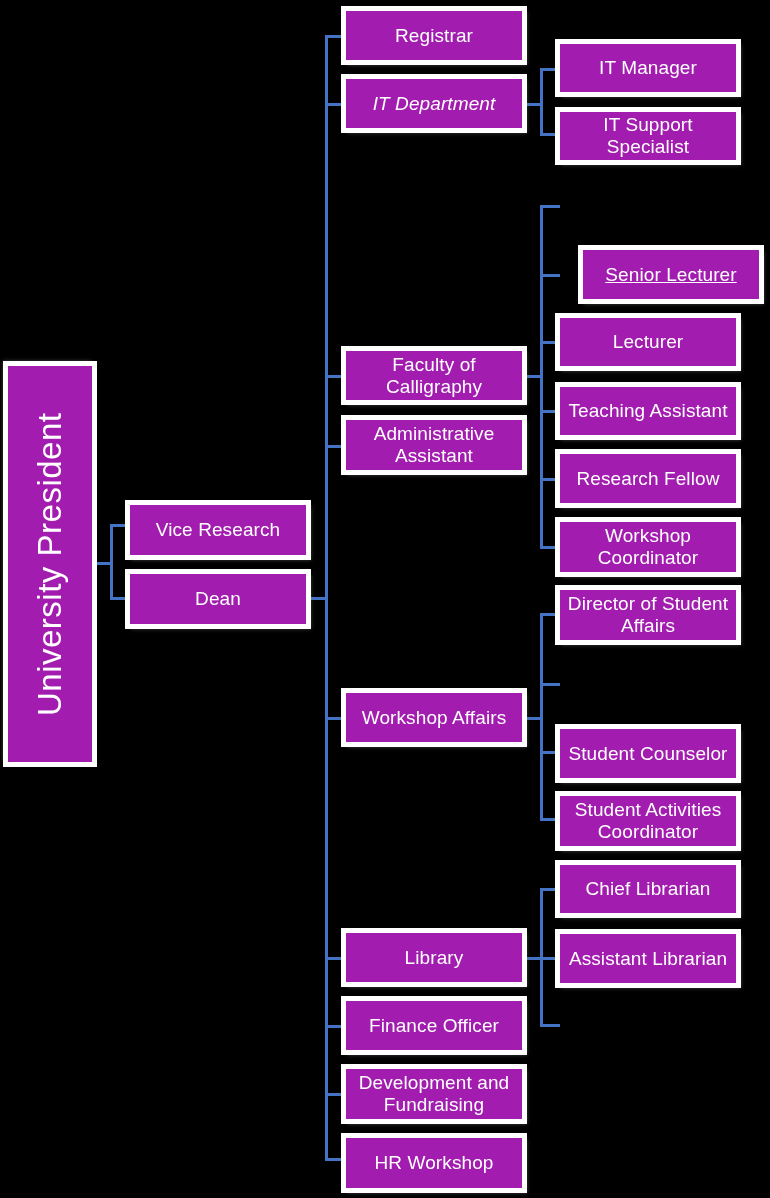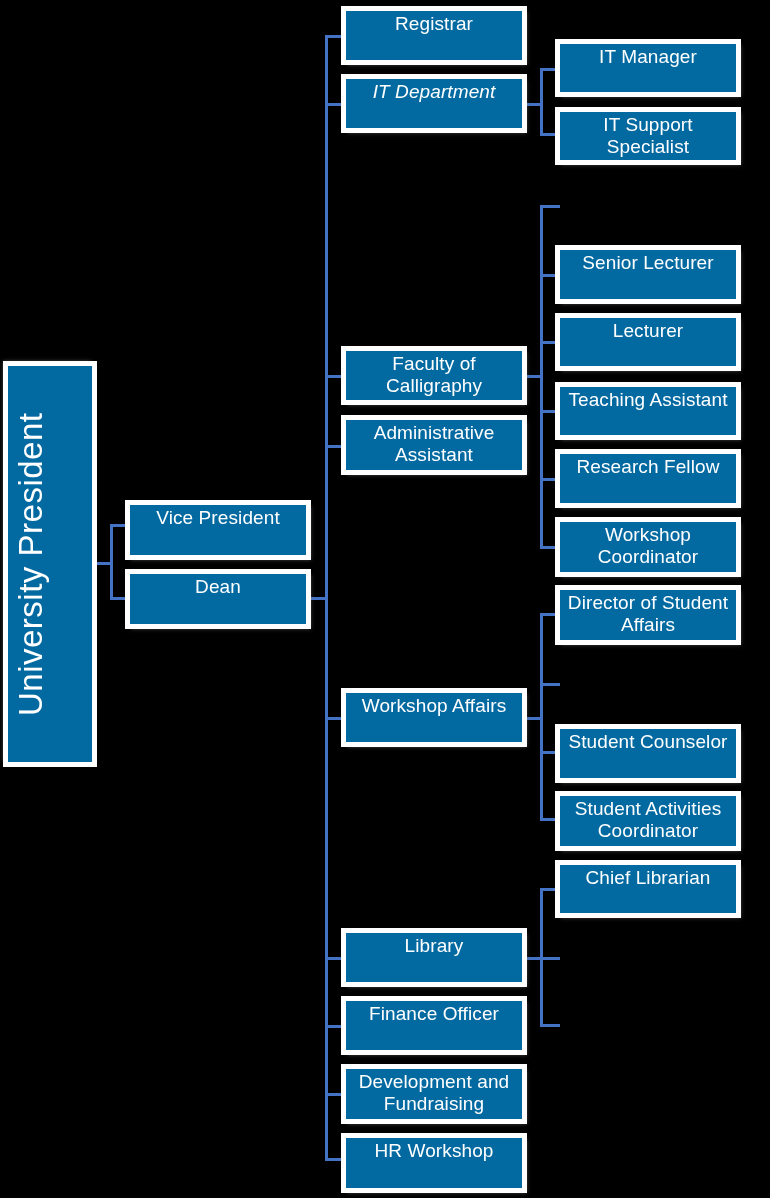--- a/index.html
+++ b/index.html
@@ -16,25 +16,26 @@
     width: 770px;
     height: 1198px;
     background: #000000;
     overflow: hidden;
   }
 
   
   .node {
     position: absolute;
     box-sizing: border-box;
-    background: #0369a1;
+    background: #a21caf;
     border: 2px solid #FFFFFF;
     outline: 3px solid #FFFFFF;
     box-shadow: 3px 3px 4px rgba(120,120,120,0.55);
     display: flex;
+    align-items: center;
     justify-content: center;
     text-align: center;
     color: #FFFFFF;
     font-family: "Liberation Sans", sans-serif;
     font-weight: 400;
     font-size: 19px;
     line-height: 1.15;
     padding: 2px 6px;
     letter-spacing: 0.1px;
   }
@@ -112,21 +113,21 @@
   <div class="conn v" style="left:540px; top:888px; height:138px;"></div>
   <div class="conn h" style="left:540px; top:888px; width:20px;"></div>
   <div class="conn h" style="left:540px; top:957px; width:20px;"></div>
   <div class="conn h" style="left:540px; top:1024px; width:20px;"></div>
 
   <div class="node root" style="left:6px; top:364px; width:88px; height:400px;">
     <span>University President</span>
   </div>
 
   <div class="node" style="left:128px; top:503px; width:180px; height:54px;">
-    <span>Vice President</span>
+    <span>Vice Research</span>
   </div>
   <div class="node" style="left:128px; top:572px; width:180px; height:54px;">
     <span>Dean</span>
   </div>
 
   <div class="node" style="left:344px; top:9px; width:180px; height:53px;">
     <span>Registrar</span>
   </div>
   <div class="node" style="left:344px; top:77px; width:180px; height:53px;font-style:italic;">
     <span>IT Department</span>
@@ -152,21 +153,21 @@
   <div class="node" style="left:344px; top:1136px; width:180px; height:54px;">
     <span>HR Workshop</span>
   </div>
 
   <div class="node" style="left:558px; top:42px; width:180px; height:52px;">
     <span>IT Manager</span>
   </div>
   <div class="node" style="left:558px; top:110px; width:180px; height:52px;">
     <span>IT Support Specialist</span>
   </div>
-  <div class="node" style="left:558px; top:248px; width:180px; height:53px;">
+  <div class="node" style="left:581px; top:248px; width:180px; height:53px;text-decoration:underline;">
     <span>Senior Lecturer</span>
   </div>
   <div class="node" style="left:558px; top:316px; width:180px; height:52px;">
     <span>Lecturer</span>
   </div>
   <div class="node" style="left:558px; top:385px; width:180px; height:52px;">
     <span>Teaching Assistant</span>
   </div>
   <div class="node" style="left:558px; top:452px; width:180px; height:53px;">
     <span>Research Fellow</span>
@@ -179,14 +180,17 @@
   </div>
   <div class="node" style="left:558px; top:727px; width:180px; height:53px;">
     <span>Student Counselor</span>
   </div>
   <div class="node" style="left:558px; top:794px; width:180px; height:54px;">
     <span>Student Activities Coordinator</span>
   </div>
   <div class="node" style="left:558px; top:863px; width:180px; height:52px;">
     <span>Chief Librarian</span>
   </div>
+  <div class="node" style="left:558px; top:932px; width:180px; height:53px;">
+    <span>Assistant Librarian</span>
+  </div>
 
 </div>
 
 </body></html>

